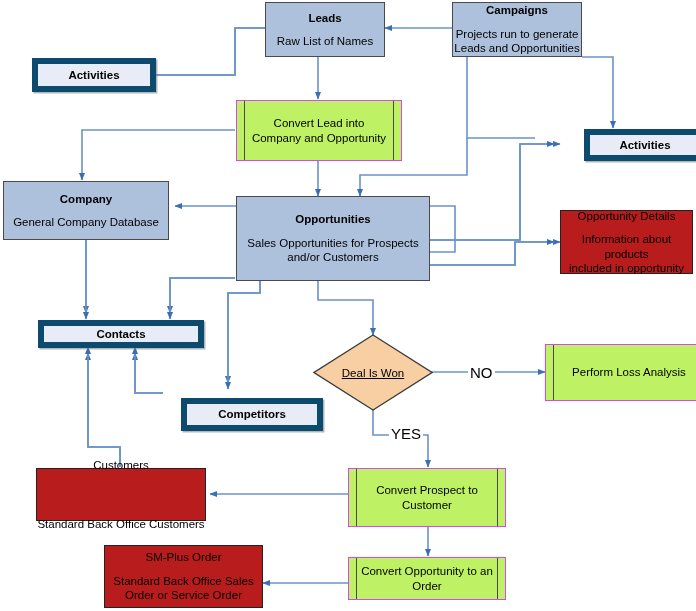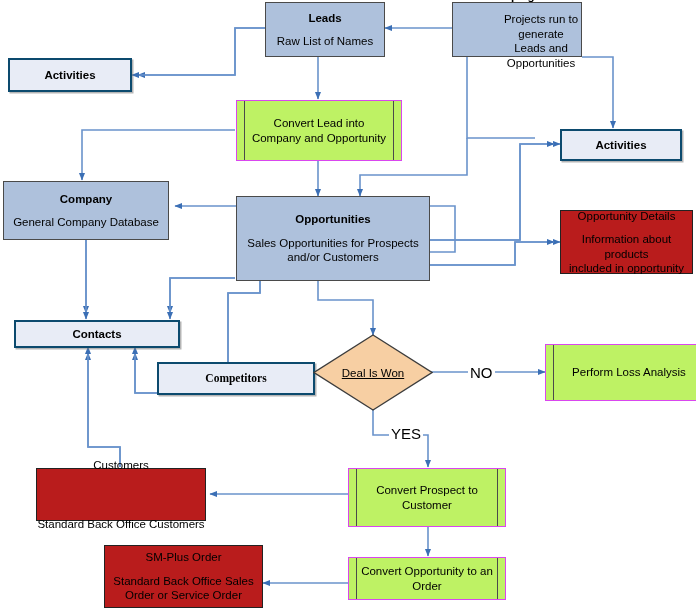--- a/index.html
+++ b/index.html
@@ -12,21 +12,21 @@
         align-items:center;justify-content:center;text-align:center;
         font-size:11.5px;color:#000;line-height:1.25;}
   .node .ttl{font-weight:bold;}
   .node .ttl.plain{font-weight:normal;}
   .node .sub{margin-top:9px;}
   .node.only .ttl{margin:0;}
 
   
   .ent{background:#aec1dc;border:1px solid #4a4a4a;}
   
-  .lite{background:#e8ecf6;border:2px solid #0c4a6e;box-shadow:1.5px 1.5px 0 rgba(120,120,120,.55);}
+  .lite{background:#e8ecf6;border:6px solid #0c4a6e;box-shadow:1.5px 1.5px 0 rgba(120,120,120,.55);margin-left:24px;}
   .lite2{background:#b91c1c;border:1px solid #222;}
   
   .proc{background:#bef264;border:1px solid #d946ef;}
   .proc:before,.proc:after{content:"";position:absolute;top:0;bottom:0;width:0;
         border-left:1px solid #4a4a4a;}
   .proc:before{left:7px;} .proc:after{right:7px;}
 
   
   .dia{position:absolute;display:flex;align-items:center;justify-content:center;}
   .dia .shape{position:absolute;left:0;top:0;width:100%;height:100%;}
@@ -103,21 +103,21 @@
     </g>
   </svg>
 
   <div class="node ent" style="left:265px;top:2px;width:120px;height:55px;">
     <div class="ttl">Leads</div>
     <div class="sub">Raw List of Names</div>
   </div>
 
   <div class="node ent" style="left:452px;top:2px;width:130px;height:55px;">
     <div class="ttl">Campaigns</div>
-    <div class="sub" style="white-space:pre-line;padding-left:48px;">Projects run to generate
+    <div class="sub" style="white-space:pre-line;">Projects run to generate
 Leads and Opportunities</div>
   </div>
 
   <div class="node lite only" style="left:8px;top:58px;width:124px;height:34px;">
     <div class="ttl">Activities</div>
   </div>
 
   <div class="node proc only" style="left:236px;top:100px;width:166px;height:61px;">
     <div class="ttl plain" style="white-space:pre-line;">Convert Lead into
 Company and Opportunity</div>
@@ -141,21 +141,21 @@
   <div class="node lite2" style="left:560px;top:210px;width:133px;height:64px;">
     <div class="ttl plain">Opportunity Details</div>
     <div class="sub" style="white-space:pre-line;">Information about products
 included in opportunity</div>
   </div>
 
   <div class="node lite only" style="left:14px;top:320px;width:166px;height:28px;">
     <div class="ttl">Contacts</div>
   </div>
 
-  <div class="node lite only" style="left:157px;top:362px;width:158px;height:33px;font-family:Liberation Serif, serif;">
+  <div class="node lite only" style="left:157px;top:398px;width:142px;height:33px;">
     <div class="ttl">Competitors</div>
   </div>
 
   <div class="dia" style="left:313px;top:334px;width:120px;height:77px;text-decoration:underline;">
     <svg class="shape" viewBox="0 0 120 77" xmlns="http://www.w3.org/2000/svg">
       <polygon points="60,1 119,38.5 60,76 1,38.5" fill="#f7cfa3" stroke="#3c3c3c" stroke-width="1.3"></polygon>
     </svg>
     <div class="lbl">Deal Is Won</div>
   </div>
 

